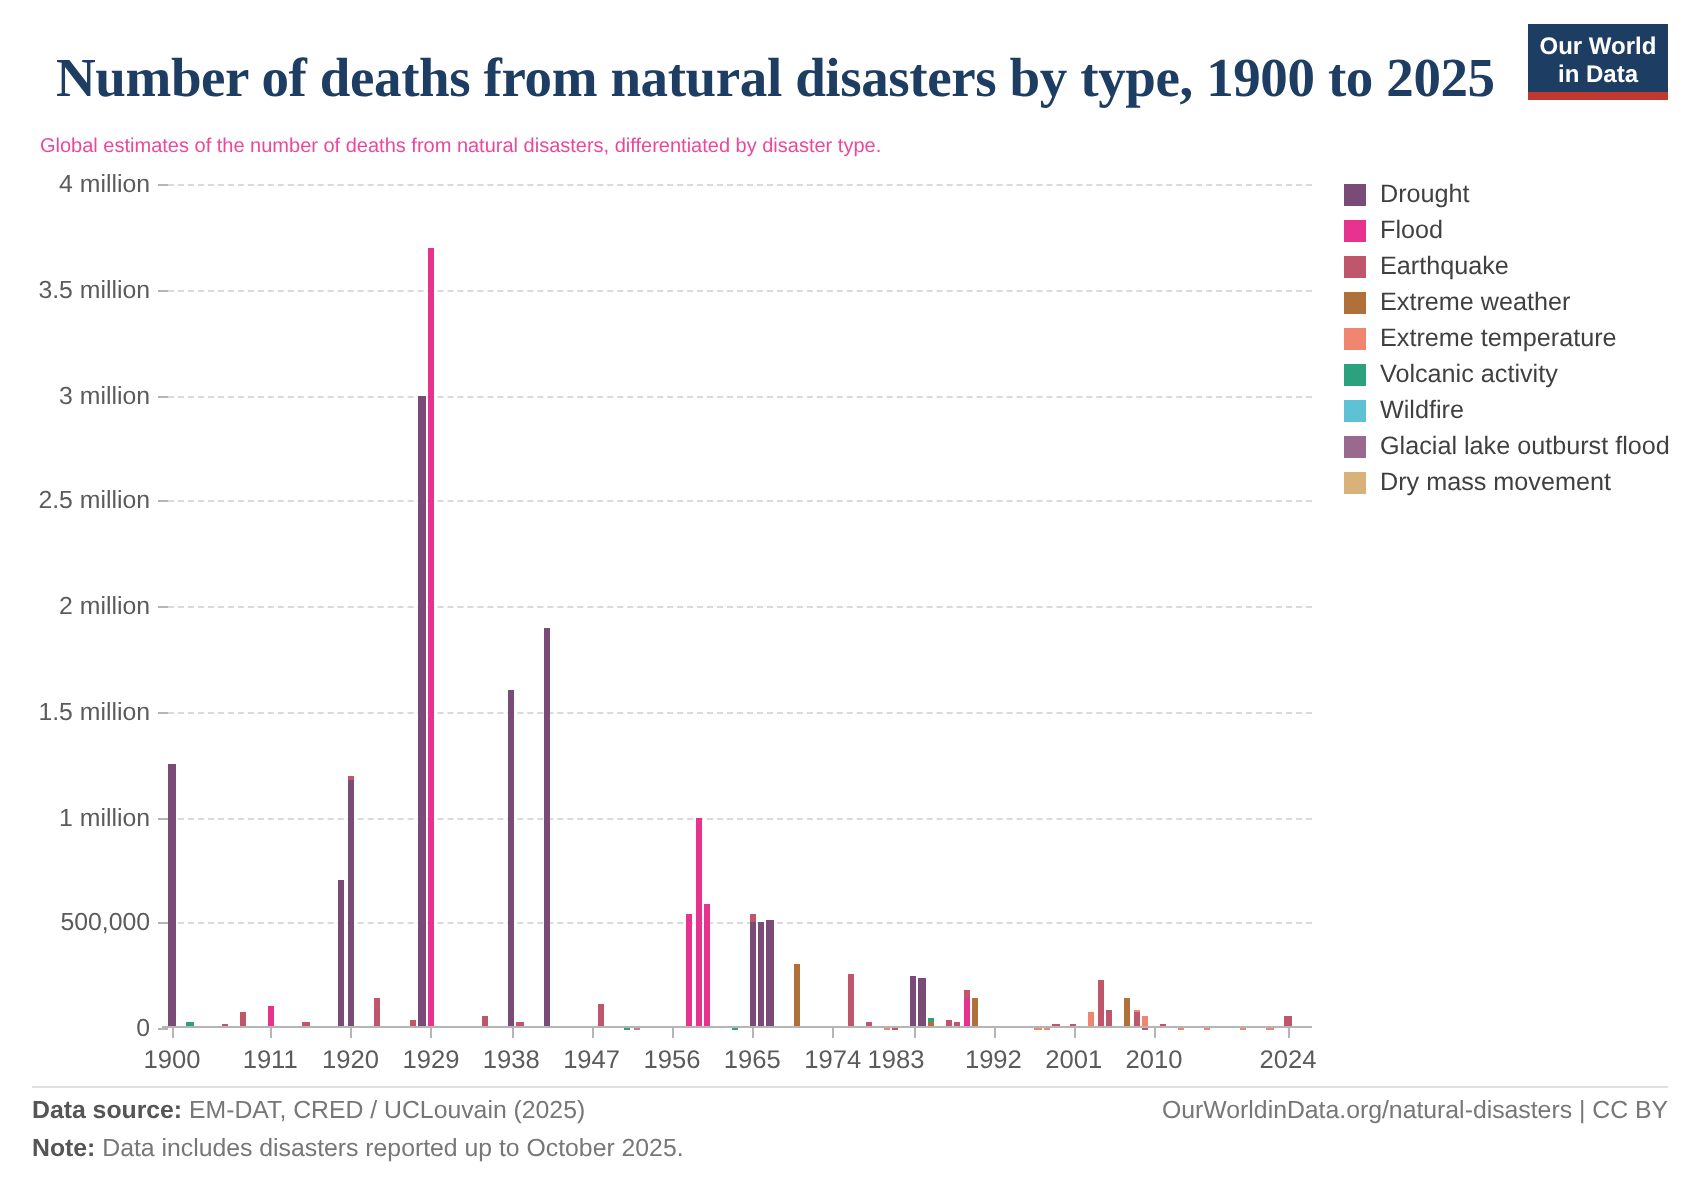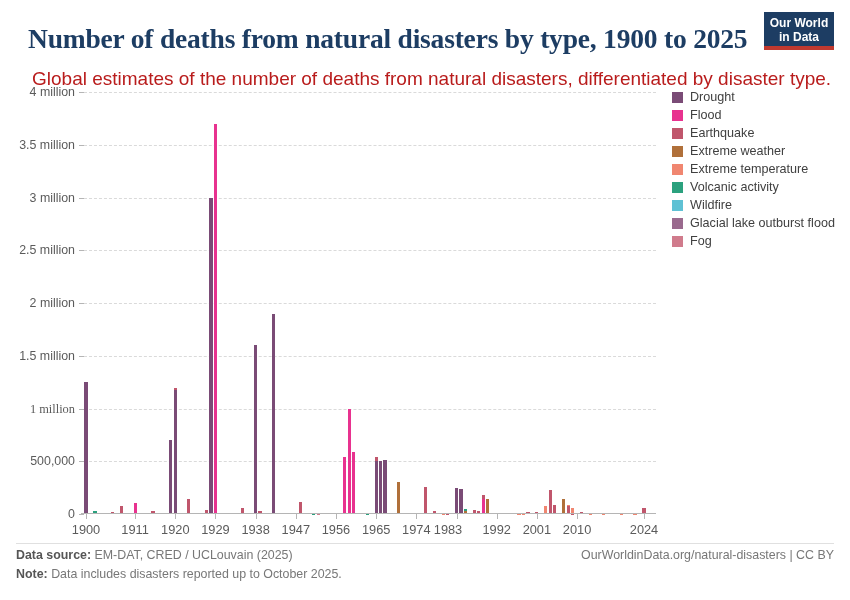--- a/index.html
+++ b/index.html
@@ -19,23 +19,23 @@
     font-family: "Liberation Serif", serif;
     font-size: 27.5px;
     font-weight: 700;
     color: #1d3d63;
     letter-spacing: -0.2px;
     margin: 12px;
     line-height: 1.12;
     white-space: nowrap;
   }
   #chart-subtitle {
-    font-size: 19px;
-    color: #b91c1c;
-    margin: 5px 0 0 16px;
+    font-size: 10px;
+    color: #ec4899;
+    margin: 5px 0 0 4px;
     line-height: 1.3;
   }
 
   
   #owid-logo {
     position:absolute; right:16px; top:12px;
     width: 70px; height: 38px;
     background: #1d3d63;
     border-bottom: 4px solid #c0392f;
     color: #fff;
@@ -147,21 +147,21 @@
       <div class="gridline" style="top: 158.25px;"></div>
       <div class="gridline" style="top: 105.5px;"></div>
       <div class="gridline" style="top: 52.75px;"></div>
       <div class="gridline" style="top: 0px;"></div>
     </div>
   <div id="ylabels-layer">
       <div class="ytick-label" style="top: 422px;">0</div>
       <div class="ytick-mark" style="top: 422px;"></div>
       <div class="ytick-label" style="top: 369.25px;">500,000</div>
       <div class="ytick-mark" style="top: 369.25px;"></div>
-      <div class="ytick-label" style="top: 316.5px; font-family: Liberation Serif, serif;">1 million</div>
+      <div class="ytick-label" style="top: 316.5px;">1 million</div>
       <div class="ytick-mark" style="top: 316.5px;"></div>
       <div class="ytick-label" style="top: 263.75px;">1.5 million</div>
       <div class="ytick-mark" style="top: 263.75px;"></div>
       <div class="ytick-label" style="top: 211px;">2 million</div>
       <div class="ytick-mark" style="top: 211px;"></div>
       <div class="ytick-label" style="top: 158.25px;">2.5 million</div>
       <div class="ytick-mark" style="top: 158.25px;"></div>
       <div class="ytick-label" style="top: 105.5px;">3 million</div>
       <div class="ytick-mark" style="top: 105.5px;"></div>
       <div class="ytick-label" style="top: 52.75px;">3.5 million</div>
@@ -429,22 +429,22 @@
     </div>
     <div class="legend-item">
       <span class="legend-swatch" style="background: rgb(95, 193, 212);"></span>
       <span class="legend-label">Wildfire</span>
     </div>
     <div class="legend-item">
       <span class="legend-swatch" style="background: rgb(154, 106, 142);"></span>
       <span class="legend-label">Glacial lake outburst flood</span>
     </div>
     <div class="legend-item">
-      <span class="legend-swatch" style="background: rgb(208, 123, 140);"></span>
-      <span class="legend-label">Fog</span>
+      <span class="legend-swatch" style="background: rgb(217, 177, 122);"></span>
+      <span class="legend-label">Dry mass movement</span>
     </div>
   </div>
 
 <div id="footer-divider"></div>
 <div id="footer">
   <div class="footer-row">
     <span class="footer-strong">Data source:</span>
     <span>EM-DAT, CRED / UCLouvain (2025)</span>
     <span id="footer-right">OurWorldinData.org/natural-disasters | CC BY</span>
   </div>

